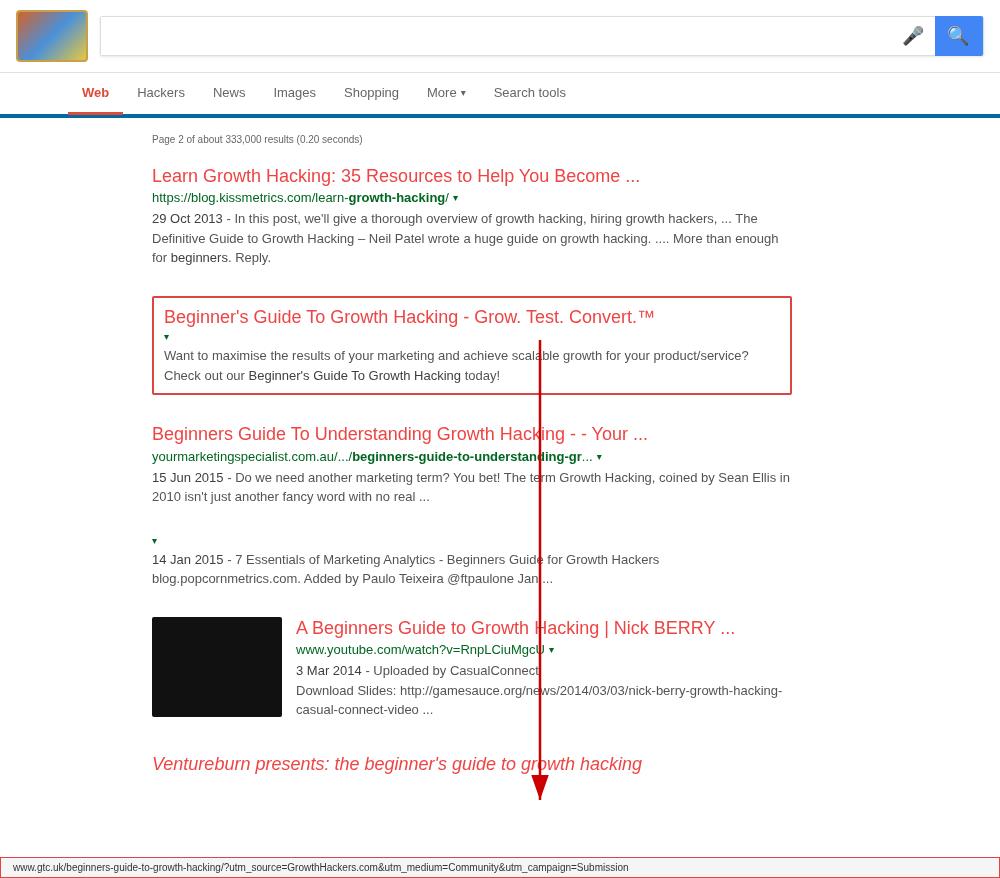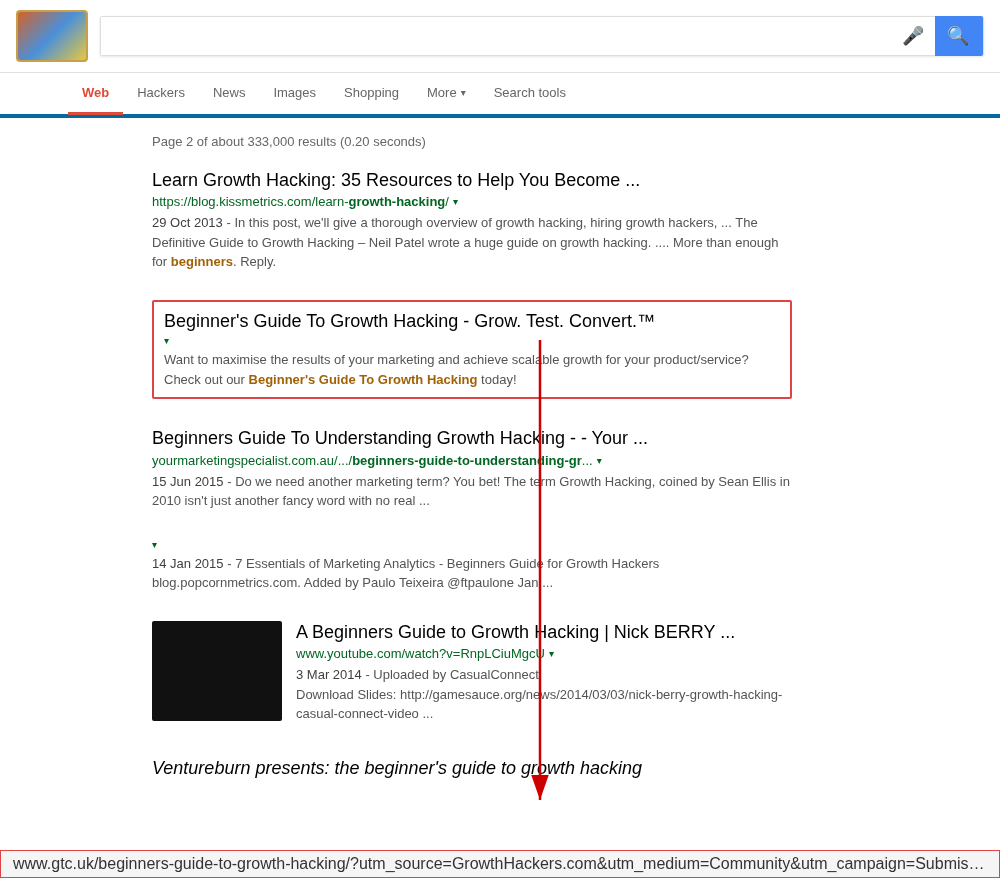--- a/index.html
+++ b/index.html
@@ -105,38 +105,38 @@
     .nav-item .chevron {
       font-size: 10px;
     }
 
     
     .results-area {
       padding: 16px 152px 40px 152px;
       max-width: 1000px;
     }
     .results-stats {
-      font-size: 13px;
+      font-size: 10px;
       color: #666;
       margin-bottom: 20px;
     }
 
     
     .result {
       margin-bottom: 28px;
       max-width: 640px;
     }
     .result.highlighted {
       border: 2px solid #dd4444;
       padding: 8px 10px;
       border-radius: 2px;
     }
     .result-title {
       font-size: 18px;
-      color: #000000;
+      color: #ef4444;
       cursor: pointer;
       text-decoration: none;
       line-height: 1.3;
       display: block;
       margin-bottom: 2px;
     }
     .result-url-row {
       display: flex;
       align-items: center;
       gap: 4px;
@@ -153,22 +153,22 @@
       color: #006621;
       font-size: 10px;
       cursor: pointer;
     }
     .result-snippet {
       font-size: 13px;
       color: #545454;
       line-height: 1.5;
     }
     .result-snippet strong {
-      font-weight: bold;
-      color: #a16207;
+      font-weight: normal;
+      color: #404040;
     }
     .result-date {
       color: #404040;
     }
 
     
     .result-with-thumb {
       display: flex;
       gap: 14px;
       max-width: 640px;
@@ -187,21 +187,21 @@
 
     
     .status-bar {
       position: fixed;
       bottom: 0;
       left: 0;
       right: 0;
       background: #f5f5f5;
       border: 1px solid #dd4444;
       padding: 4px 12px;
-      font-size: 16px;
+      font-size: 10px;
       color: #333;
       white-space: nowrap;
       overflow: hidden;
       text-overflow: ellipsis;
     }
 
     .page-wrapper {
       position: relative;
     }
   </style>

